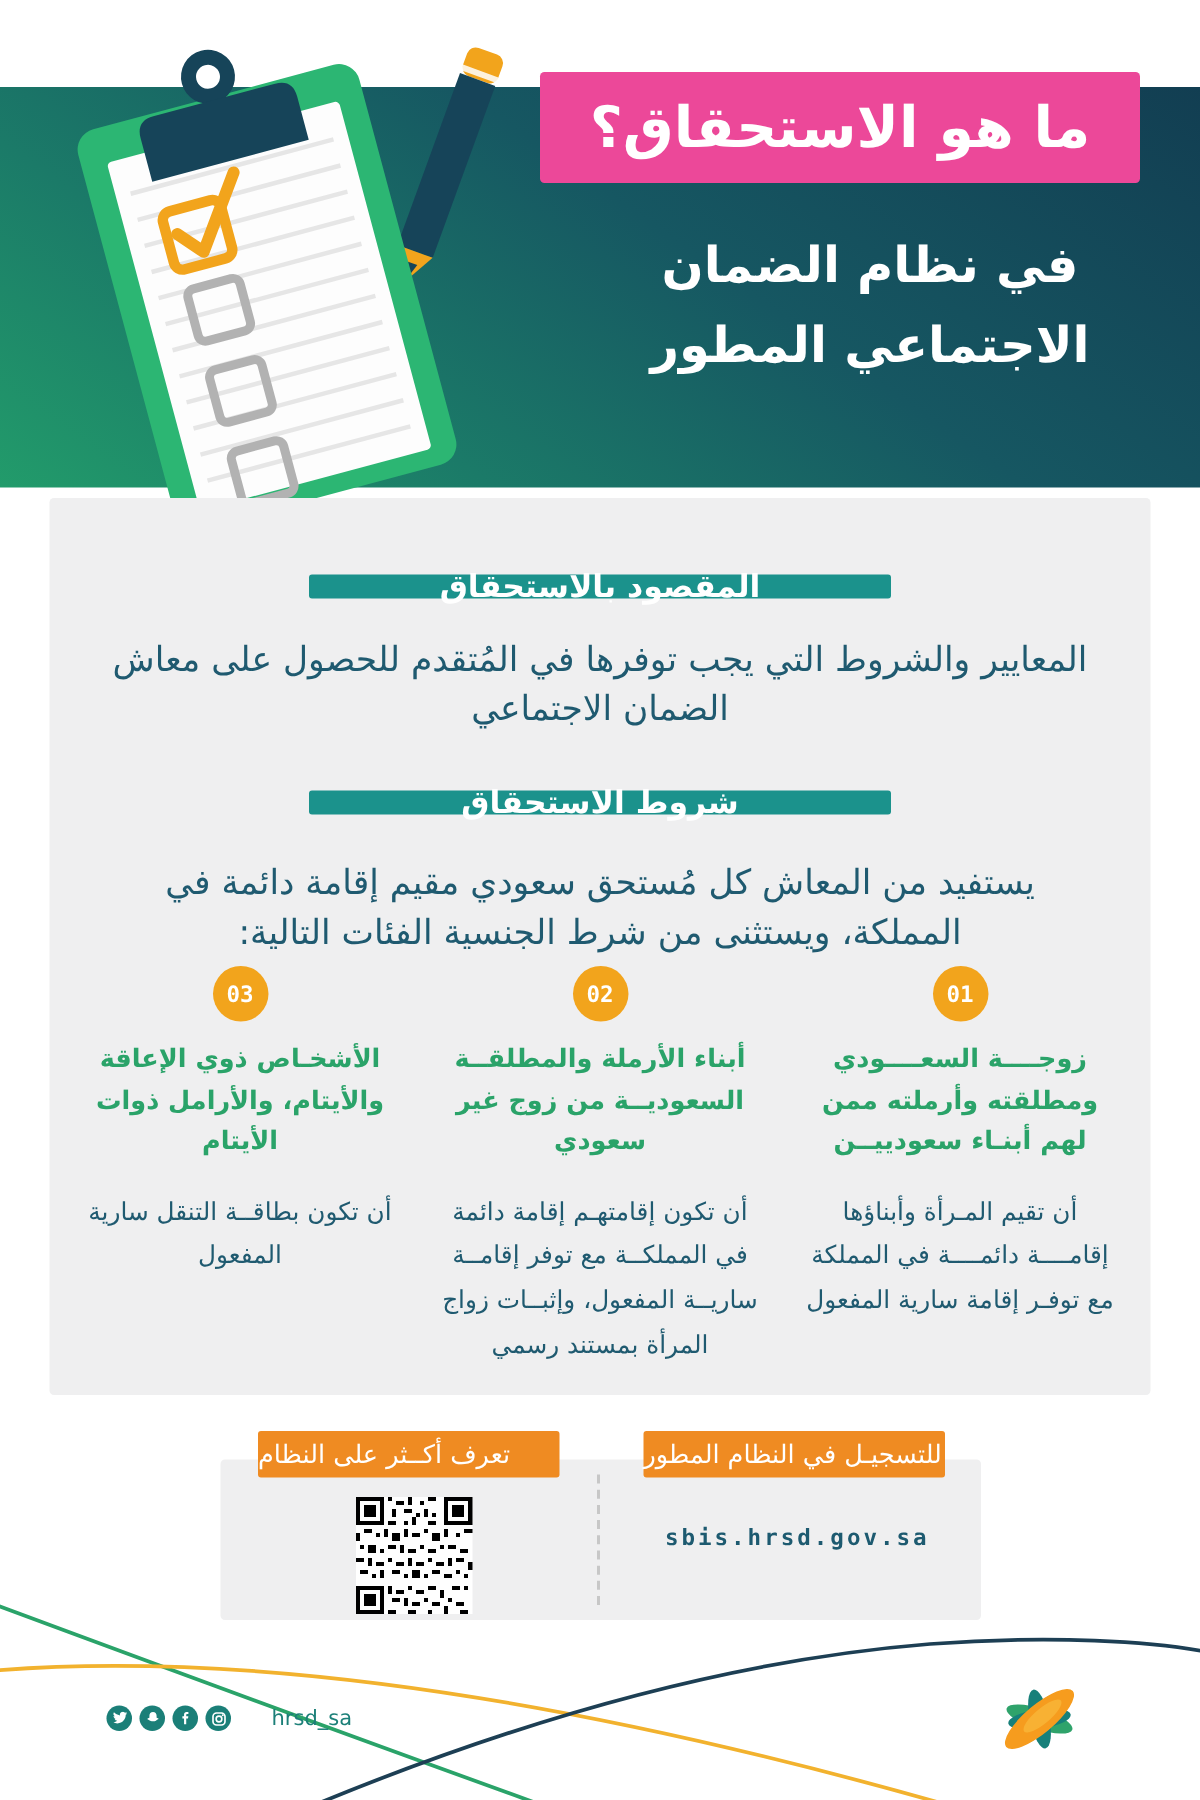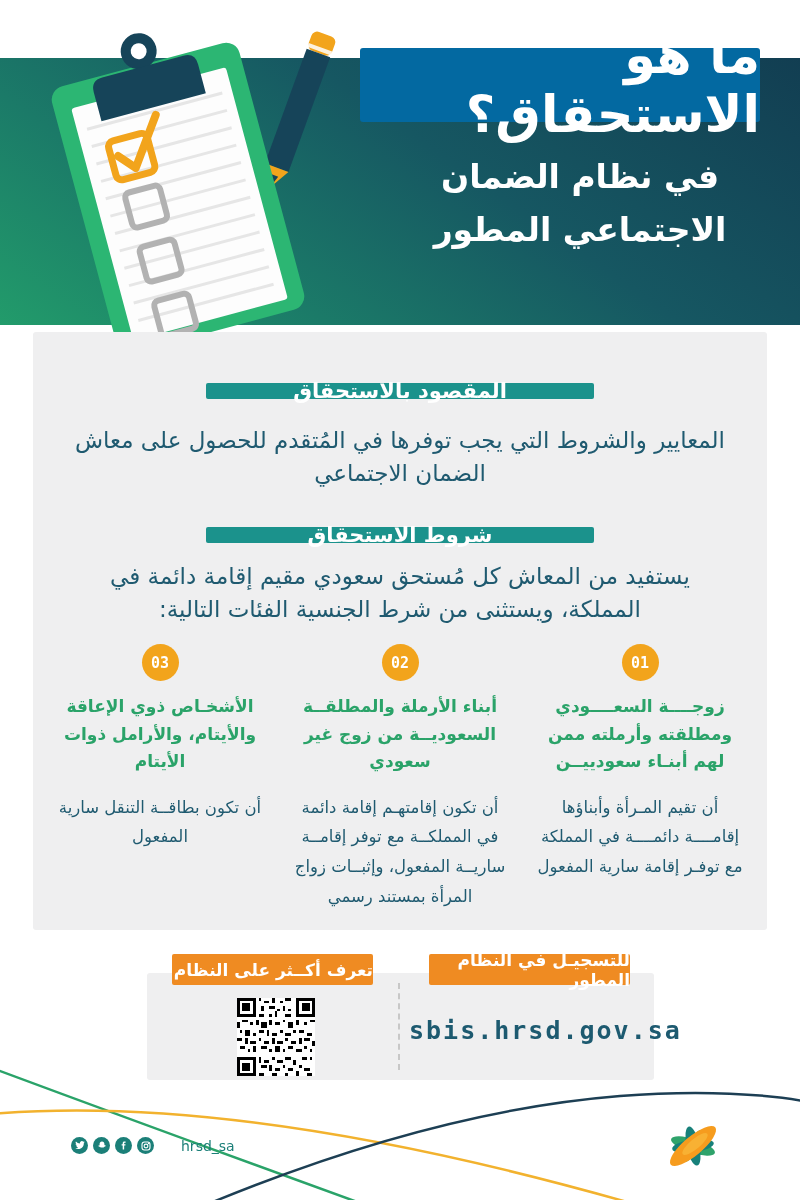--- a/index.html
+++ b/index.html
@@ -9,23 +9,23 @@
     background:#ffffff; overflow:hidden;
     font-family:"DejaVu Sans", sans-serif;
   }
   
   .band{
     position:absolute; left:0; top:58px; width:800px; height:267px;
     background:linear-gradient(215deg,#123e52 0%,#165762 42%,#1b7a68 72%,#23a06b 104%);
   }
   .header-badge{
     position:absolute; top:48px; right:40px; width:400px; height:74px;
-    background:#0369a1; border-radius:3px;
+    background:#ec4899; border-radius:3px;
     display:flex; align-items:center; justify-content:center;
-    color:#ffffff; font-size:51px; font-weight:bold; direction:rtl;
+    color:#ffffff; font-size:38px; font-weight:bold; direction:rtl;
   }
   .header-subtitle{
     position:absolute; top:150px; right:55px; width:330px;
     color:#ffffff; font-size:33px; font-weight:bold; line-height:1.62;
     text-align:center; direction:rtl;
   }
   .clipboard{ position:absolute; left:28px; top:8px; }
   
   .main-box{
     position:absolute; left:33px; top:332px; width:734px; height:598px;
@@ -37,21 +37,21 @@
     display:flex; align-items:center; justify-content:center;
     color:#ffffff; font-size:21px; font-weight:bold;
   }
   .banner-definition{ top:51px; }
   .banner-conditions{ top:195px; }
   .section-text{
     position:absolute; left:36px; right:36px; text-align:center;
     color:#1f5a70; font-size:23px; line-height:1.45; font-weight:500;
   }
   .text-definition{ top:92px; }
-  .text-conditions{ top:228px; }
+  .text-conditions{ top:241px; }
   .categories{
     position:absolute; top:312px; left:20px; right:20px;
     display:flex; gap:26px;
   }
   .category{ flex:1 1 0; text-align:center; }
   .cat-number{
     width:37px; height:37px; margin:0 auto 12px auto; border-radius:50%;
     background:#f2a41c; color:#ffffff; font-size:15px; font-weight:bold;
     display:flex; align-items:center; justify-content:center;
     font-family:"DejaVu Sans Mono","DejaVu Sans",monospace;
@@ -67,29 +67,29 @@
     position:absolute; left:147px; top:973px; width:507px; height:107px;
     background:#efeff0; border-radius:3px;
   }
   .info-divider{
     position:absolute; left:251px; top:10px; bottom:10px; width:0;
     border-left:2px dashed #c7c7c7;
   }
   .info-banner{
     position:absolute; top:-19px; width:201px; height:31px;
     background:#ef8b22; border-radius:2px;
-    display:flex; align-items:center; justify-content:flex-start;
-    color:#ffffff; font-size:17px; font-weight:bold; direction:rtl;
+    display:flex; align-items:center; justify-content:flex-end;
+    color:#ffffff; font-size:17px; font-weight:normal; direction:rtl;
   }
   .banner-learn{ left:25px; }
   .banner-register{ left:282px; }
   .qr{ position:absolute; left:90px; top:25px; }
   .url-text{
     position:absolute; left:262px; top:43px; width:245px; text-align:center;
-    color:#1d5a70; font-size:25px; font-weight:bold; letter-spacing:2px;
+    color:#1d5a70; font-size:15px; font-weight:bold; letter-spacing:2px;
     font-family:"DejaVu Sans Mono","DejaVu Sans",monospace; cursor:pointer;
   }
   
   .curves{ position:absolute; left:0; top:1040px; pointer-events:none; }
   .social-row{
     position:absolute; left:71px; top:1137px;
     display:flex; align-items:center; gap:5px; direction:ltr;
   }
   .social-icon{
     width:17px; height:17px; border-radius:50%; background:#1b7f78;

